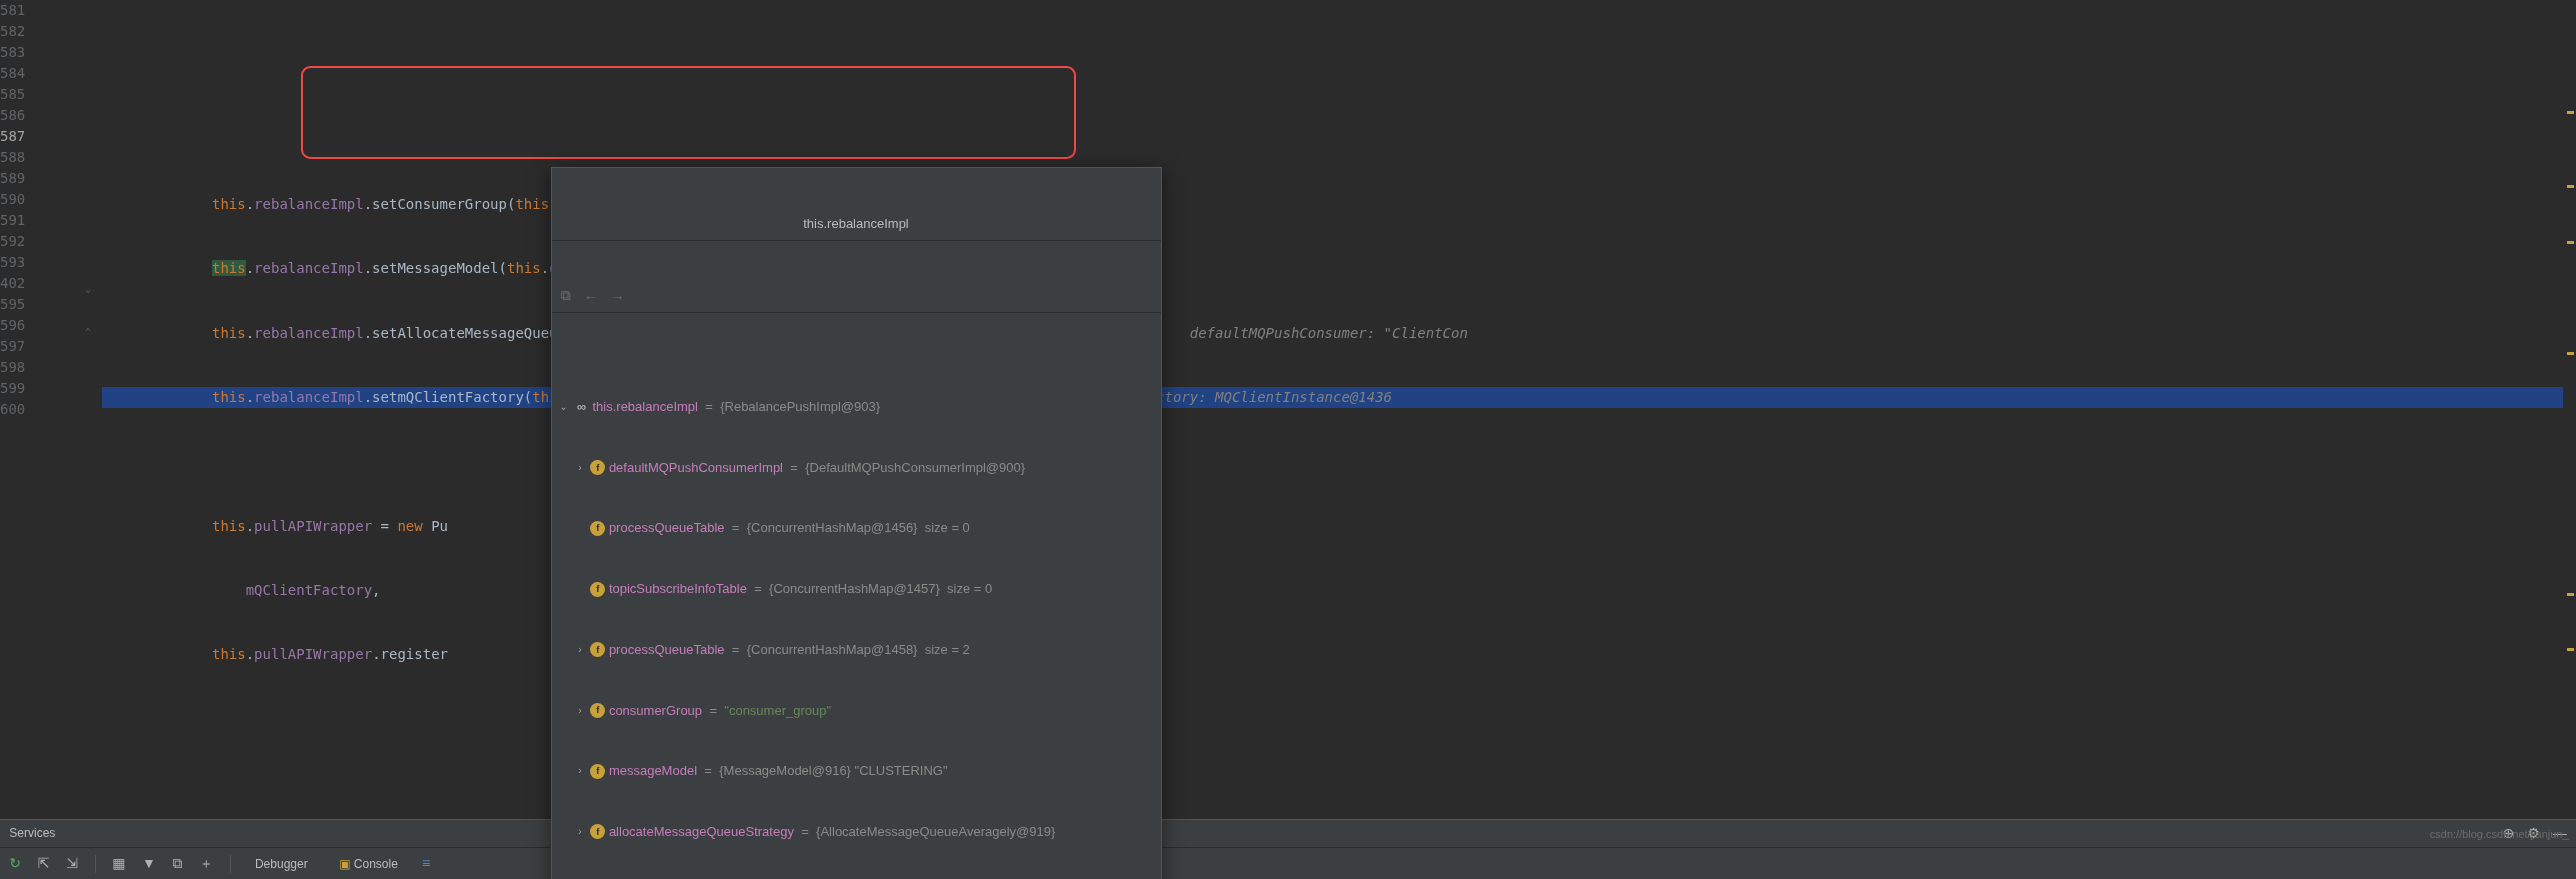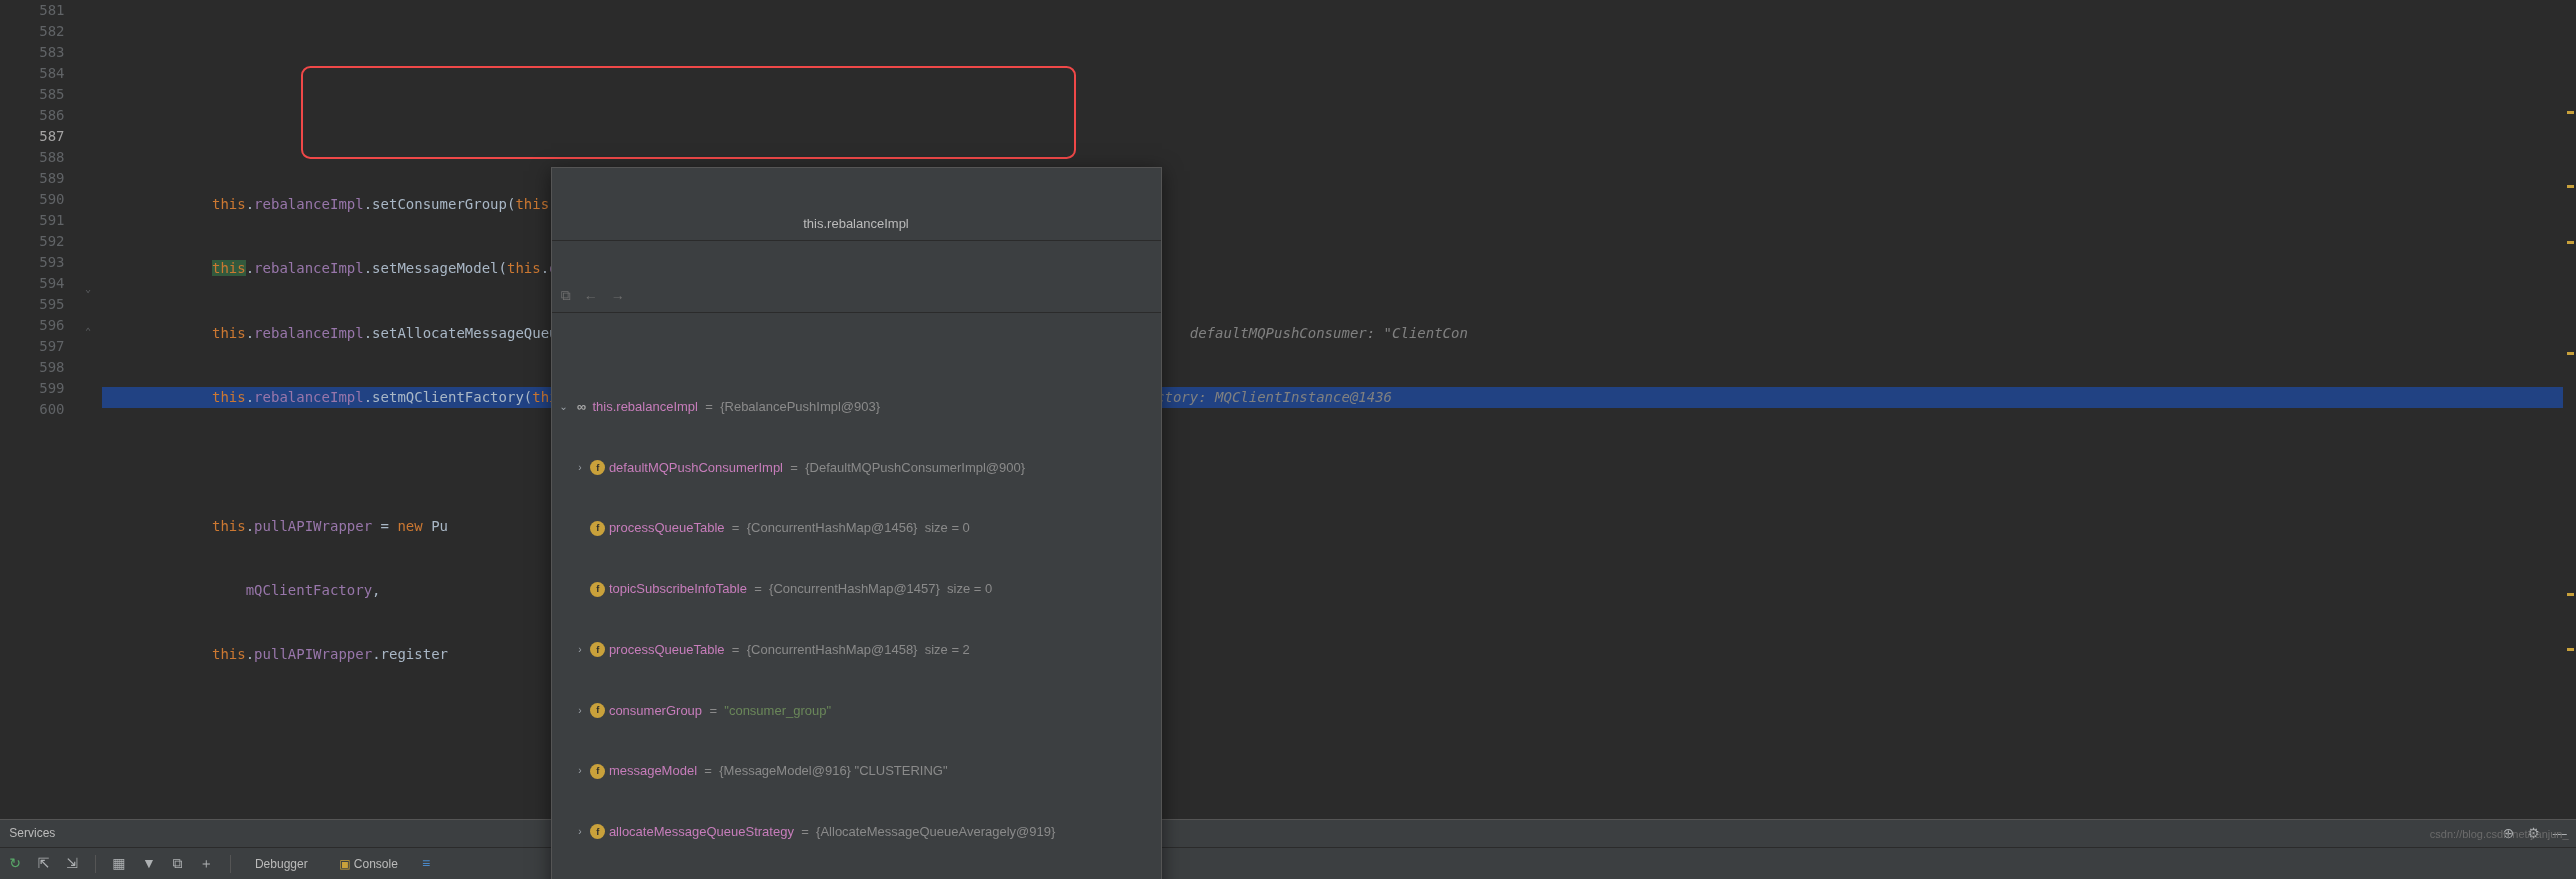--- a/index.html
+++ b/index.html
@@ -16,27 +16,27 @@
 }
 .editor {
   display: flex;
   height: 806px;
   background: #2b2b2b;
 }
 .gutter {
   width: 83px;
   background: #2b2b2b;
   color: #606366;
-  text-align: right;
+  text-align: left;
   padding-right: 18.5px;
   user-select: none;
   flex-shrink: 0;
 }
 .gutter-line { height: 21px; line-height: 21px; }
-.gutter-line.current { color: #a4a3a3; padding-left: 6px; }
+.gutter-line.current { color: #a4a3a3; }
 .fold-col {
   width: 18.5px;
   flex-shrink: 0;
   position: relative;
 }
 .fold-mark {
   position: absolute;
   left: 1.9px;
   color: #606366;
   font-size: 10.2px;
@@ -182,21 +182,21 @@
     <div class="gutter-line">584</div>
     <div class="gutter-line">585</div>
     <div class="gutter-line">586</div>
     <div class="gutter-line current">587</div>
     <div class="gutter-line">588</div>
     <div class="gutter-line">589</div>
     <div class="gutter-line">590</div>
     <div class="gutter-line">591</div>
     <div class="gutter-line">592</div>
     <div class="gutter-line">593</div>
-    <div class="gutter-line">594</div>
+    <div class="gutter-line">402</div>
     <div class="gutter-line">595</div>
     <div class="gutter-line">596</div>
     <div class="gutter-line">597</div>
     <div class="gutter-line">598</div>
     <div class="gutter-line">599</div>
     <div class="gutter-line">600</div>
   </div>
   <div class="fold-col">
     <span class="fold-mark" style="top:281px">⌄</span>
     <span class="fold-mark" style="top:324px">⌃</span>

